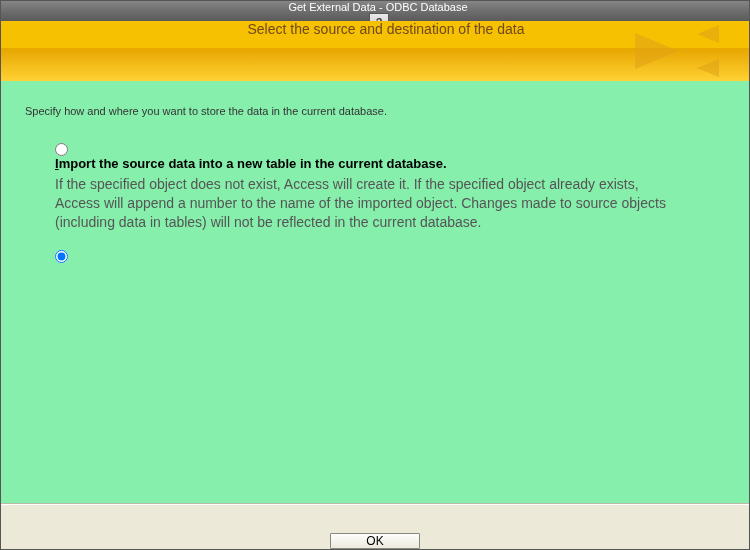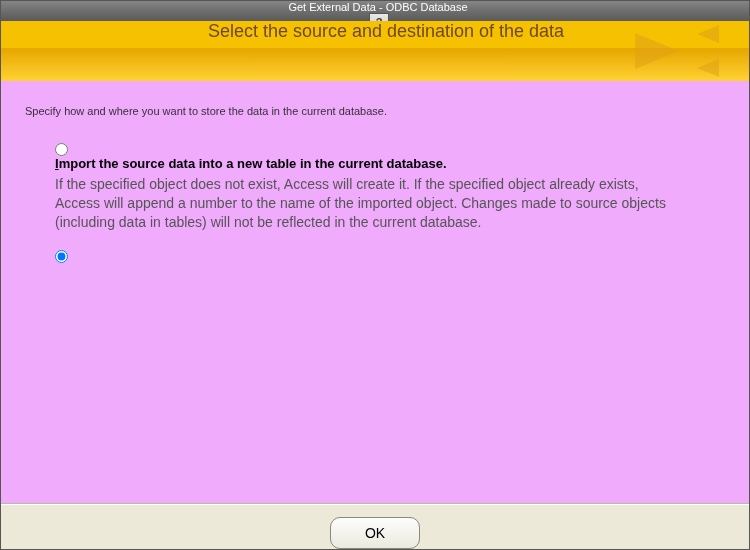--- a/index.html
+++ b/index.html
@@ -46,21 +46,21 @@
       height: 60px;
       background: linear-gradient(to bottom,
         #f6c100 0%, #f6c100 45%, #e7a600 46%, #ffd233 100%);
       position: relative;
       overflow: hidden;
       display: flex;
       align-items: center;
     }
     .header-text {
       color: #70491f;
-      font-size: 18px;
+      font-size: 14px;
       padding-left: 22px;
     }
     .header-graphic {
       position: absolute;
       right: 10px; top: 0; bottom: 0;
       width: 210px;
       opacity: 0.55;
     }
     .arrow { position:absolute; width:0; height:0; border-style:solid; }
     .arrow.big{
@@ -74,21 +74,21 @@
       border-color: transparent #e0a216 transparent transparent;
     }
     .arrow.small2{
       bottom:4px; right:20px;
       border-width: 9px 22px 9px 0;
       border-color: transparent #e0a216 transparent transparent;
     }
     .content {
       flex: 1;
       padding: 24px 24px 0 24px;
-      background: #f0abfc;
+      background: #86efac;
       color: #333;
     }
     .intro {
       margin-bottom: 26px;
       font-size: 11px;
     }
     .option {
       display: flex;
       align-items: flex-start;
       padding-left: 30px;
@@ -107,27 +107,27 @@
       box-shadow: inset 0 1px 0 #fff;
       height: 46px;
       display: flex;
       align-items: center;
       justify-content: flex-end;
       padding: 0 18px;
       gap: 10px;
       background: #ece9d8;
     }
     .btn {
-      height: 32px;
+      height: 16px;
       min-width: 90px;
       background: linear-gradient(to bottom, #fdfdfc, #eceadd);
       border: 1px solid #88897d;
-      border-radius: 10px;
+      border-radius: 1px;
       font-family: inherit;
-      font-size: 14px;
+      font-size: 12px;
       cursor: pointer;
     }
   </style>
 </head>
 <body>
 
 <div class="window">
   <div class="titlebar">
     <span class="title-text">Get External Data - ODBC Database</span>
     <div class="titlebar-controls">

